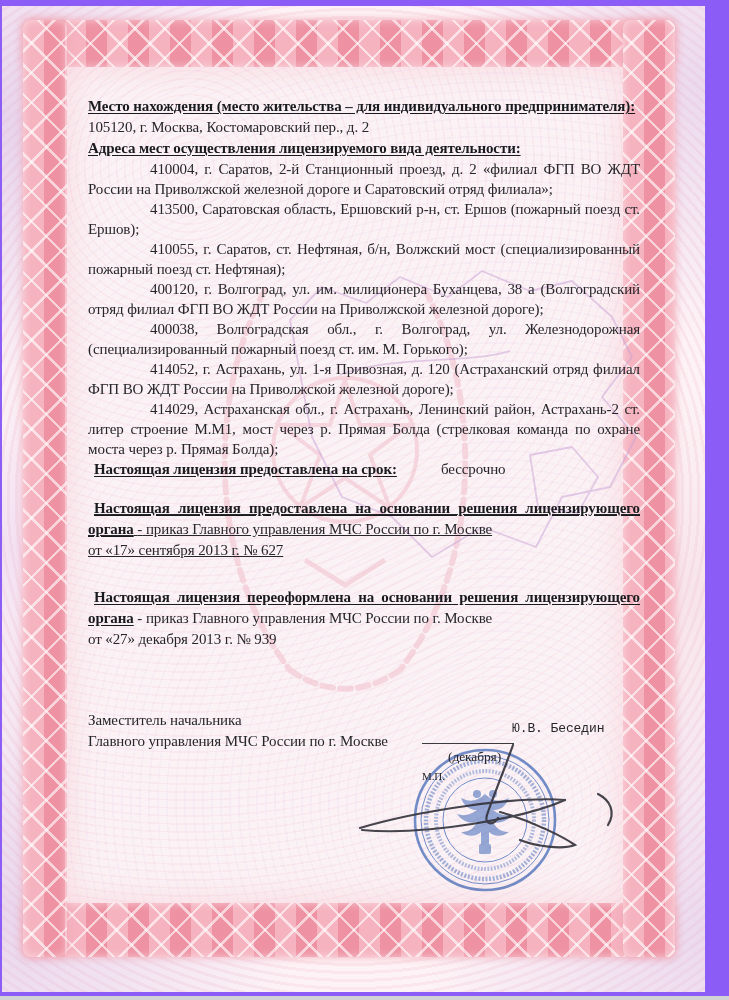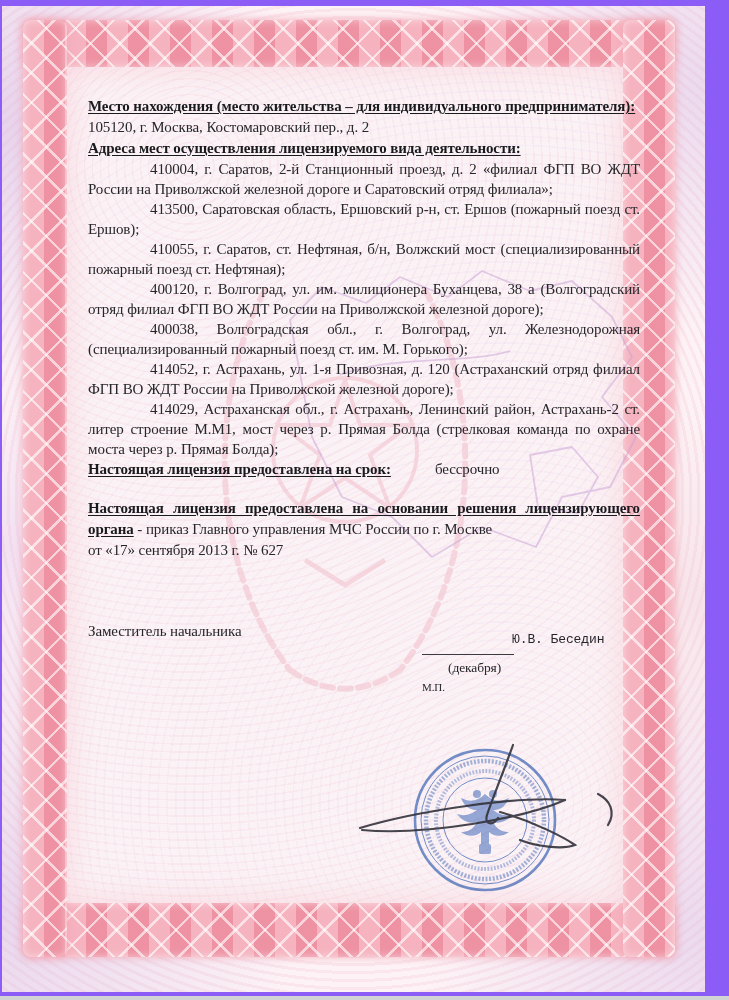--- a/index.html
+++ b/index.html
@@ -33,24 +33,24 @@
       repeating-radial-gradient(circle at 22% 12%, rgba(242,194,206,.2) 0 1.5px, transparent 1.5px 8px),
       repeating-radial-gradient(circle at 78% 88%, rgba(229,204,239,.16) 0 1.5px, transparent 1.5px 9px),
       #fbf2f5;
     box-shadow:inset 0 0 32px rgba(246,196,208,.6);}
   .watermark{position:absolute;pointer-events:none;}
   .scan-edge{position:absolute;left:0;bottom:0;width:100%;height:4px;background:#d2d3d5;}
   
   .doc-text{position:absolute;left:88px;top:96px;width:552px;z-index:3;
     font-size:15px;line-height:21px;letter-spacing:-.1px;}
   .doc-text p{margin:0;}
-  .hd{font-weight:bold;color:#191a1e;text-decoration:underline;text-underline-offset:2px;}
+  .hd{font-weight:bold;color:#191a1e;text-decoration:underline;text-underline-offset:2px;margin-left:6px;}
   .nowrap{white-space:nowrap;}
   .addr p{text-align:justify;text-indent:62px;line-height:20px;}
-  .gap14{margin-top:14px;} .gap16{margin-top:16px;} .gap18{margin-top:18px;} .gap26{margin-top:26px;}
+  .gap14{margin-top:14px;} .gap16{margin-top:16px;} .gap18{margin-top:18px;text-decoration:underline;} .gap26{margin-top:26px;}
   .term-value{display:inline-block;margin-left:44px;}
   .basis{text-align:justify;}
   .date-line{margin-top:0;}
   .date-indent{margin-left:64px;}
   .sig-block{position:relative;margin-top:60px;height:90px;}
   .sig-line{position:absolute;left:334px;top:33px;width:92px;border-bottom:1.6px solid #3a3a40;}
   .sig-caption{position:absolute;left:360px;top:36px;font-size:13.5px;}
   .seal-abbr{position:absolute;left:334px;top:56px;font-size:11px;}
   .signer-name{position:absolute;left:424px;top:8px;font-size:13px;font-family:Liberation Mono, monospace;}
   .stamp{position:absolute;left:411px;top:746px;z-index:2;mix-blend-mode:multiply;opacity:.85;}
@@ -124,23 +124,32 @@
 
     <div class="gap18">
       <p class="basis">
         <span class="hd">Настоящая лицензия предоставлена на основании решения лицензирующего органа</span>
         <span>-</span>
         <span>приказ Главного управления МЧС России по г. Москве</span>
       </p>
       <p class="date-line">от «17» сентября 2013 г. № 627</p>
     </div>
 
+    <div class="gap26">
+      <p class="basis">
+        <span class="hd">Настоящая лицензия переоформлена на основании решения лицензирующего органа</span>
+        <span>-</span>
+        <span>приказ Главного управления МЧС России по г. Москве</span>
+      </p>
+      <p class="date-line date-indent">от «27» декабря 2013 г. № 939</p>
+    </div>
 
     <div class="sig-block">
       <p>Заместитель начальника</p>
+      <p>Главного управления МЧС России по г. Москве</p>
       <span class="sig-line"></span>
       <span class="sig-caption">(декабря)</span>
       <span class="seal-abbr">М.П.</span>
       <span class="signer-name">Ю.В. Беседин</span>
     </div>
   </div>
 
   <svg class="signature-svg" width="310" height="140" viewBox="0 0 310 140">
     <g fill="none" stroke="#33323a" stroke-width="2.2" stroke-linecap="round" opacity=".9">
       <path d="M30 98 C 90 80, 190 66, 235 70"></path>

